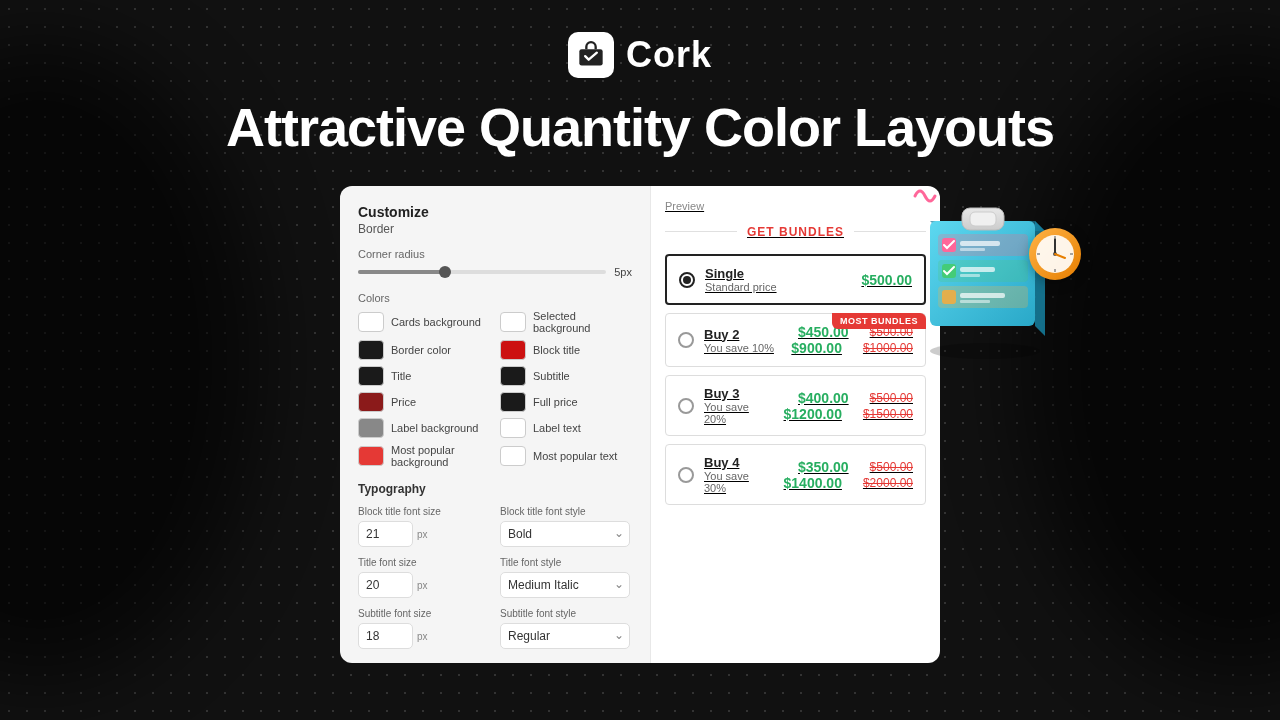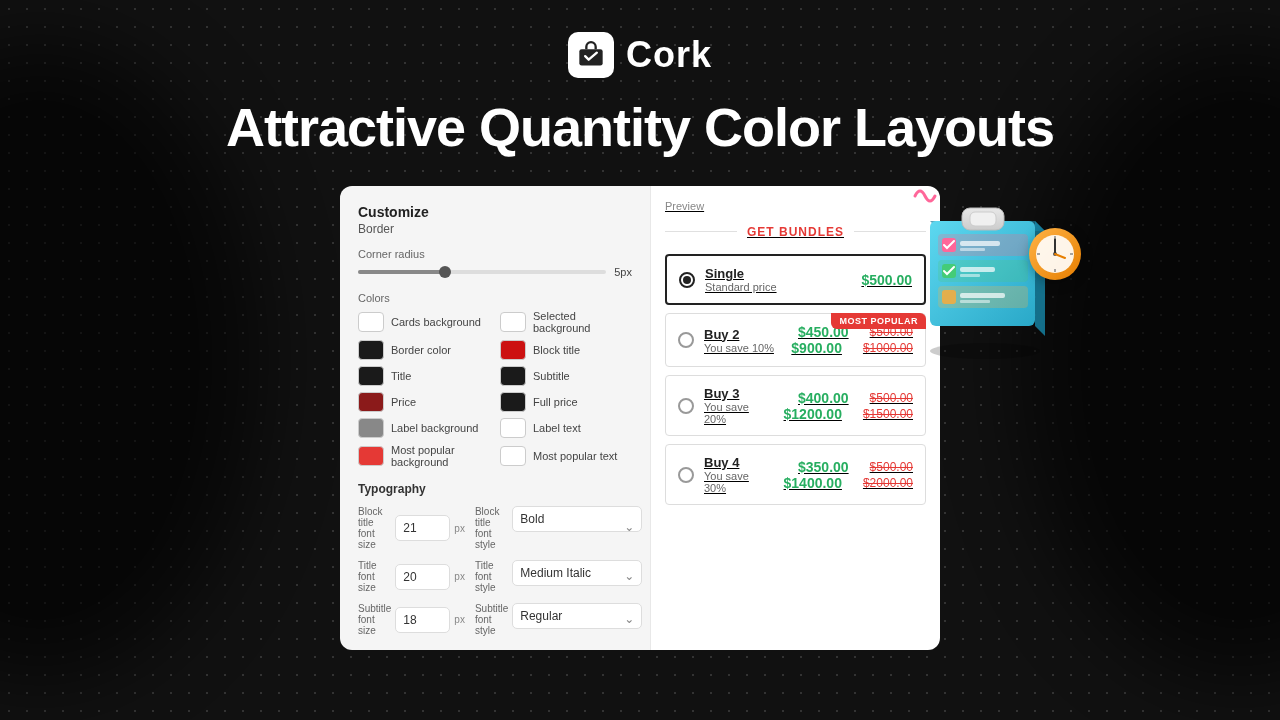--- a/index.html
+++ b/index.html
@@ -220,21 +220,21 @@
     }
 
     .typo-grid {
       display: grid;
       grid-template-columns: 1fr 1fr;
       gap: 10px;
     }
 
     .typo-field-group {
       display: flex;
-      flex-direction: row;
+      flex-direction: column;
       gap: 4px;
     }
 
     .typo-field-label {
       font-size: 10px;
       color: #666;
     }
 
     .typo-input-row {
       display: flex;
@@ -600,21 +600,21 @@
         <div class="bundle-info">
           <div class="bundle-title">Single</div>
           <div class="bundle-subtitle">Standard price</div>
         </div>
         <div class="bundle-prices">
           <div class="bundle-price-main">$500.00</div>
         </div>
       </div>
 
       <div class="bundle-card">
-        <div class="most-popular-badge">MOST POPULAR</div>
+        <div class="most-popular-badge">MOST BUNDLES</div>
         <div class="radio-outer"></div>
         <div class="bundle-info">
           <div class="bundle-title">Buy 2</div>
           <div class="bundle-subtitle">You save 10%</div>
         </div>
         <div class="bundle-prices">
           <div class="bundle-price-row">
             <span class="bundle-price-main">$450.00</span>
             <span class="bundle-price-strike">$500.00</span>
           </div>

